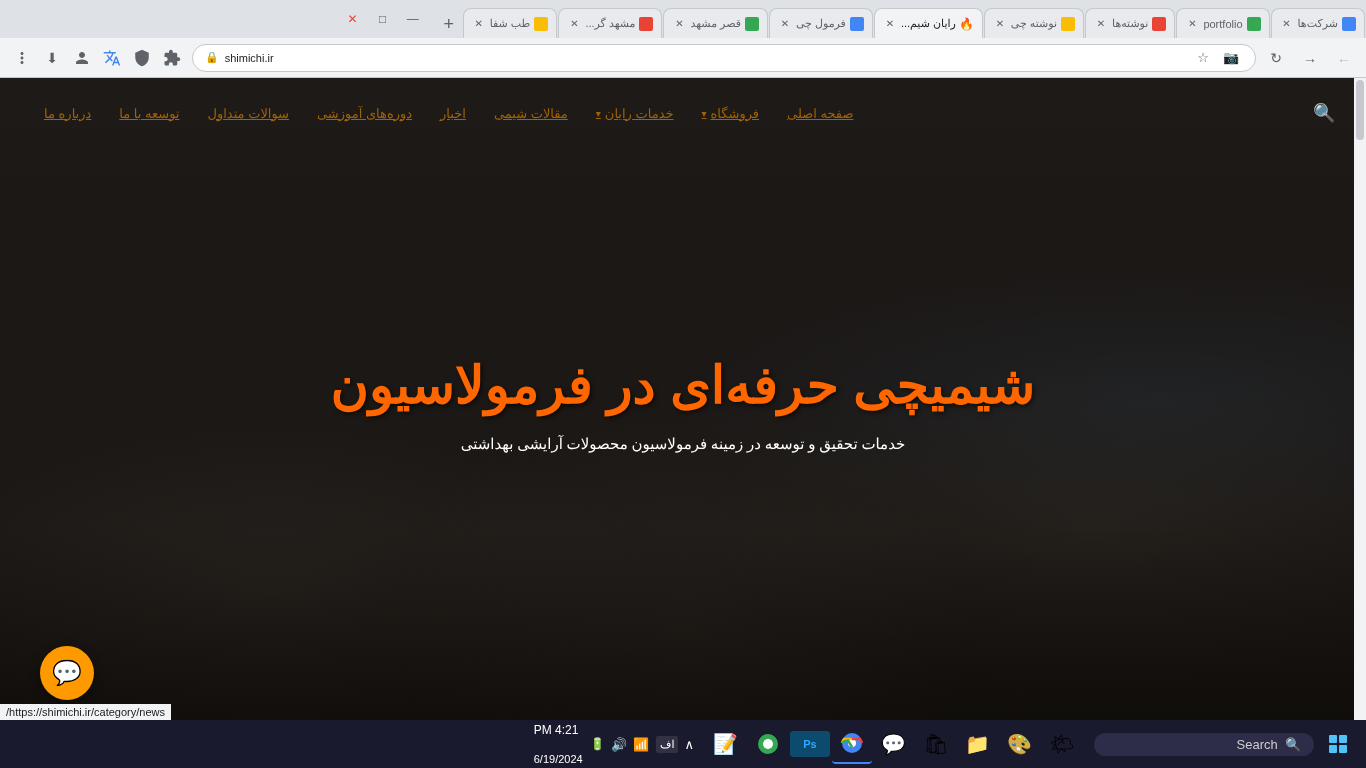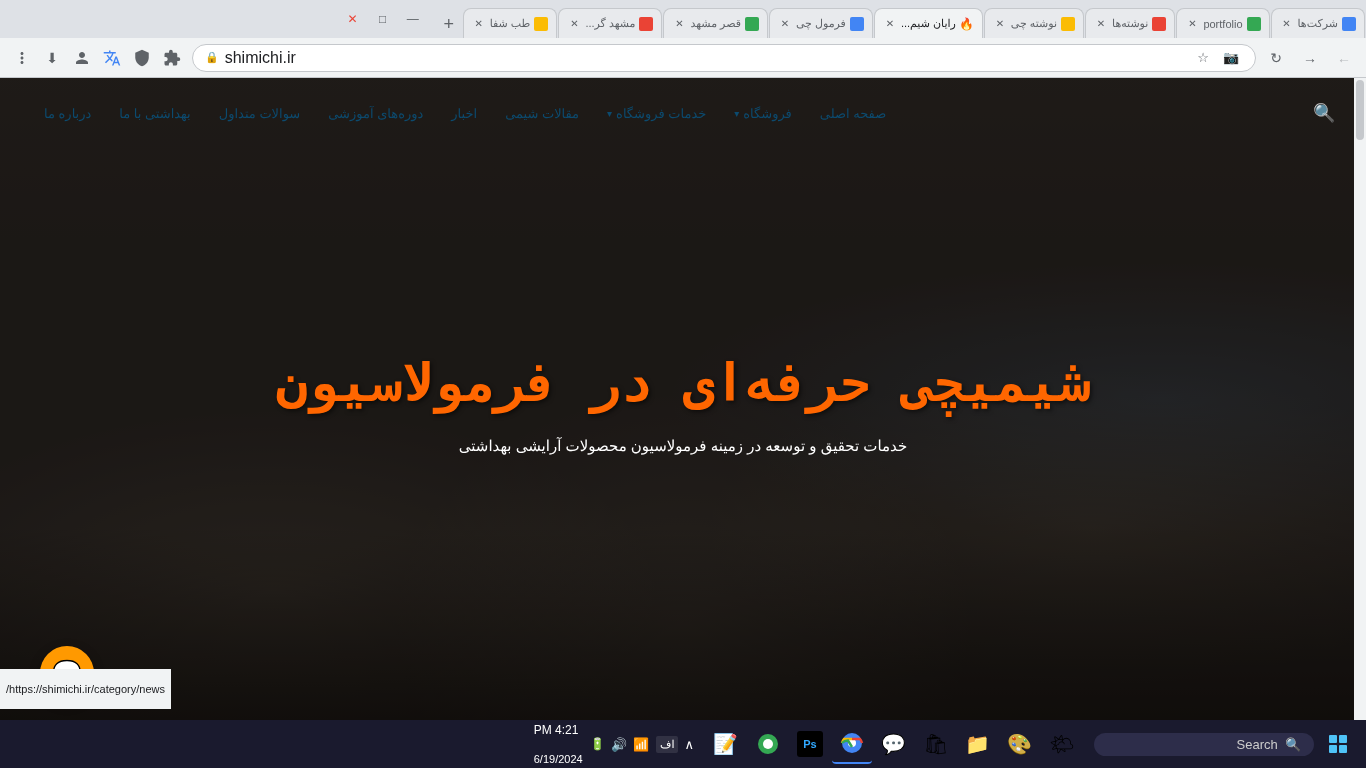--- a/index.html
+++ b/index.html
@@ -143,21 +143,21 @@
       gap: 6px;
     }
 
     .url-bar-lock {
       font-size: 11px;
       color: #5f6368;
     }
 
     .url-text {
       flex: 1;
-      font-size: 16px;
+      font-size: 11px;
     }
 
     .url-actions {
       display: flex;
       align-items: center;
       gap: 4px;
     }
 
     .url-action-btn {
       width: 24px;
@@ -228,28 +228,29 @@
       align-items: center;
       gap: 0;
       flex: 1;
       justify-content: flex-end;
       direction: rtl;
       list-style: none;
     }
 
     .nav-item {
       padding: 8px 14px;
-      color: #0c4a6e;
+      color: #a16207;
       font-size: 13px;
       cursor: pointer;
       white-space: nowrap;
       font-family: Tahoma, Arial, sans-serif;
       display: flex;
       align-items: center;
       gap: 4px;
+      text-decoration: underline;
     }
 
     .nav-item.has-arrow::after {
       content: '▾';
       font-size: 10px;
     }
 
     
     .hero-content {
       position: absolute;
@@ -268,41 +269,41 @@
       margin-bottom: 20px;
       font-family: Tahoma, Arial, sans-serif;
       direction: rtl;
     }
 
     .hero-title {
       color: #ff6600;
       font-size: 52px;
       font-weight: bold;
       margin-bottom: 20px;
-      font-family: Liberation Mono, monospace;
+      font-family: Liberation Sans, sans-serif;
       direction: rtl;
       text-shadow: 2px 2px 4px rgba(0,0,0,0.5);
     }
 
     .hero-desc {
       color: white;
       font-size: 15px;
-      font-family: Liberation Sans, sans-serif;
+      font-family: Liberation Serif, serif;
       direction: rtl;
     }
 
     
     .status-bar {
       position: absolute;
-      bottom: 11px;
+      bottom: 0;
       left: 0;
       background: #f1f3f4;
       color: #202124;
       font-size: 11px;
-      padding: 14px 6px;
+      padding: 2px 6px;
       z-index: 100;
     }
 
     
     .scroll-indicator {
       position: absolute;
       right: 0;
       top: 0;
       bottom: 0;
       width: 12px;
@@ -593,26 +594,26 @@
 
     <div class="lab-bg-sim"></div>
     <div class="dark-overlay"></div>
 
     <nav class="site-nav">
       <span class="search-icon-nav">🔍</span>
       <ul class="nav-menu" id="nav-menu">
 
       <li class="nav-item">صفحه اصلی</li>
           <li class="nav-item has-arrow">فروشگاه</li>
-          <li class="nav-item has-arrow">خدمات فروشگاه</li>
+          <li class="nav-item has-arrow">خدمات رایان</li>
           <li class="nav-item">مقالات شیمی</li>
           <li class="nav-item">اخبار</li>
           <li class="nav-item">دوره‌های آموزشی</li>
           <li class="nav-item">سوالات متداول</li>
-          <li class="nav-item">بهداشتی با ما</li>
+          <li class="nav-item">توسعه با ما</li>
           <li class="nav-item">درباره ما</li>
         </ul>
     </nav>
 
     <div class="hero-content">
       <h1 class="hero-title">شیمیچی حرفه‌ای در فرمولاسیون</h1>
       <p class="hero-desc">خدمات تحقیق و توسعه در زمینه فرمولاسیون محصولات آرایشی بهداشتی</p>
     </div>
 
     <div class="chat-bubble">
@@ -668,21 +669,21 @@
         <svg width="24" height="24" viewBox="0 0 24 24">
           <circle cx="12" cy="12" r="10" fill="#4285f4"></circle>
           <circle cx="12" cy="12" r="4" fill="white"></circle>
           <path d="M12 8 L20 8 A8 8 0 0 1 22 12" stroke="#ea4335" stroke-width="2.5" fill="none"></path>
           <path d="M12 8 L4 8 A8 8 0 0 0 2 12" stroke="#fbbc04" stroke-width="2.5" fill="none"></path>
           <path d="M12 16 L8 9.5 A8 8 0 0 0 2 12" stroke="#34a853" stroke-width="2.5" fill="none"></path>
         </svg>
       </div>
 
       <div class="taskbar-app">
-        <div style="width:26px;height:26px;background:#000000;border-radius:3px;display:flex;align-items:center;justify-content:center;font-size:11px;font-weight:bold;color:#31a8ff;">Ps</div>
+        <div style="width:40px;height:26px;background:#0c4a6e;border-radius:3px;display:flex;align-items:center;justify-content:center;font-size:11px;font-weight:bold;color:#31a8ff;">Ps</div>
       </div>
 
       <div class="taskbar-app">
         <svg width="24" height="24" viewBox="0 0 24 24">
           <circle cx="12" cy="12" r="10" fill="#34a853"></circle>
           <circle cx="12" cy="12" r="5" fill="white"></circle>
         </svg>
       </div>
 
       <div class="taskbar-app">

